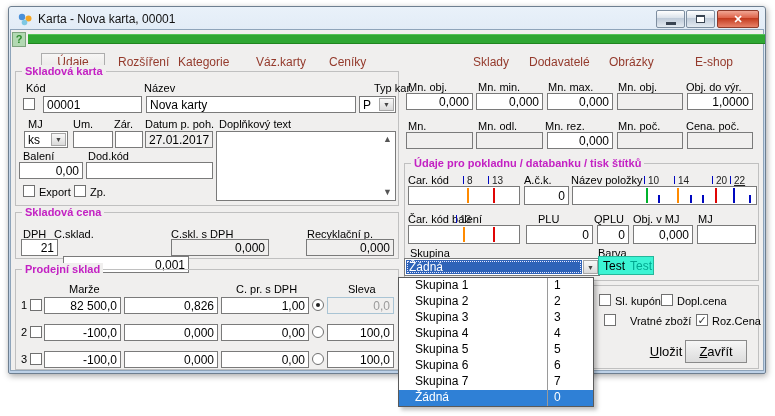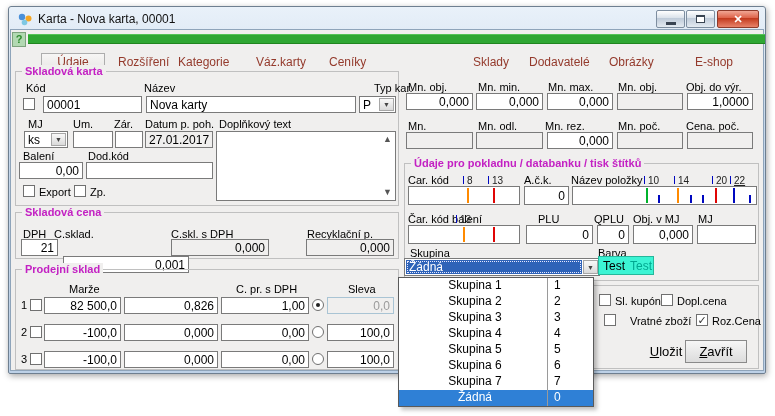--- a/index.html
+++ b/index.html
@@ -89,21 +89,21 @@
               align-items:center; padding-left:3px; outline:1px dotted #e8e8ff; outline-offset:-2px; }
 
   .barva-btn { position:absolute; width:56px; height:19px; background:#3cf4d4;
               border:1px solid #25b79b; display:flex; align-items:center;
               padding-left:4px; font-size:12px; gap:5px; }
 
   .ddl { position:absolute; left:398px; top:277px; width:196px;
          background:#fff; border:1px solid #5a5a5a; z-index:100;
          box-shadow:3px 3px 4px rgba(0,0,0,.25); }
   .ddl-item { height:16px; display:flex; font-size:12px; line-height:15px; color:#000; }
-  .ddl-name { flex:1; padding-left:4px; white-space:nowrap; overflow:hidden;text-align:center; }
+  .ddl-name { flex:1; padding-left:16px; white-space:nowrap; overflow:hidden; }
   .ddl-num  { width:46px; border-left:1px solid #9a9a9a; padding-left:6px; }
   .ddl-item.sel { background:#2f80d6; color:#fff; }
 </style>
 </head>
 <body>
 
 <div class="window">
   <div class="titlebar">
     <svg width="16" height="16">
       <circle cx="5" cy="6" r="3.2" fill="#4a90d9"></circle>

